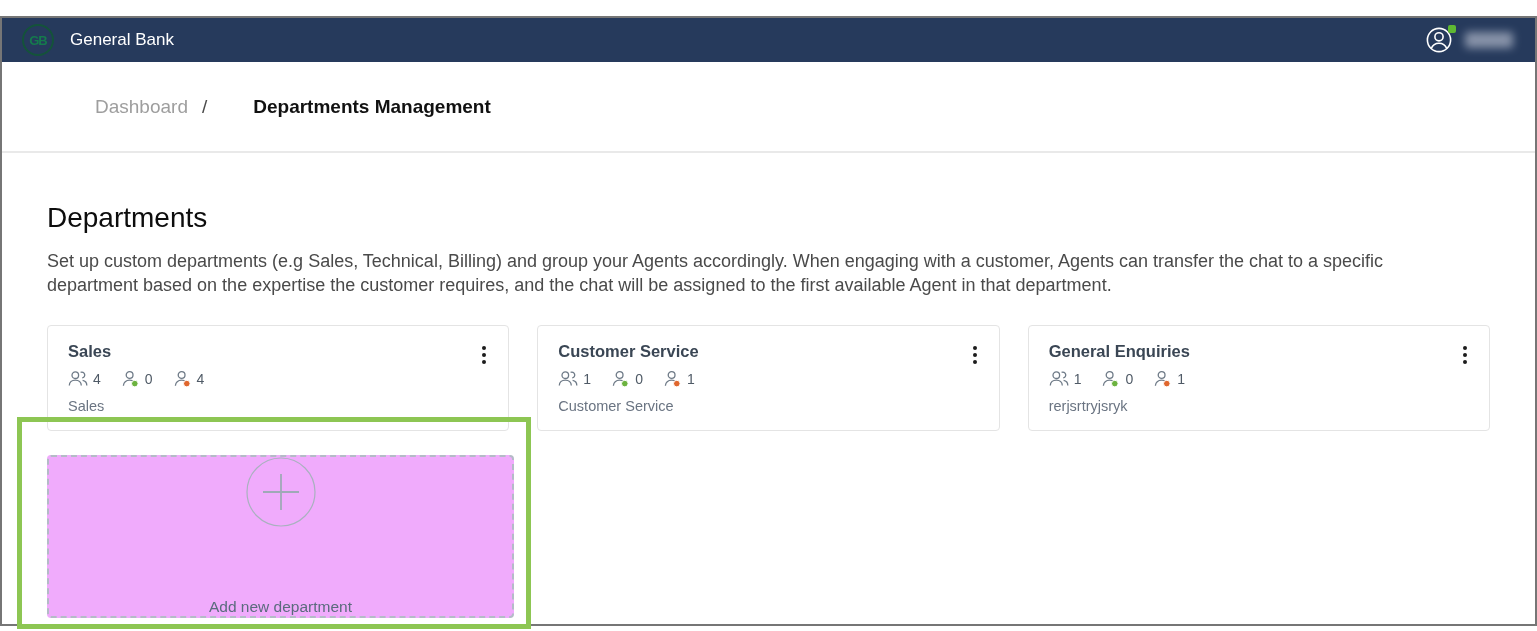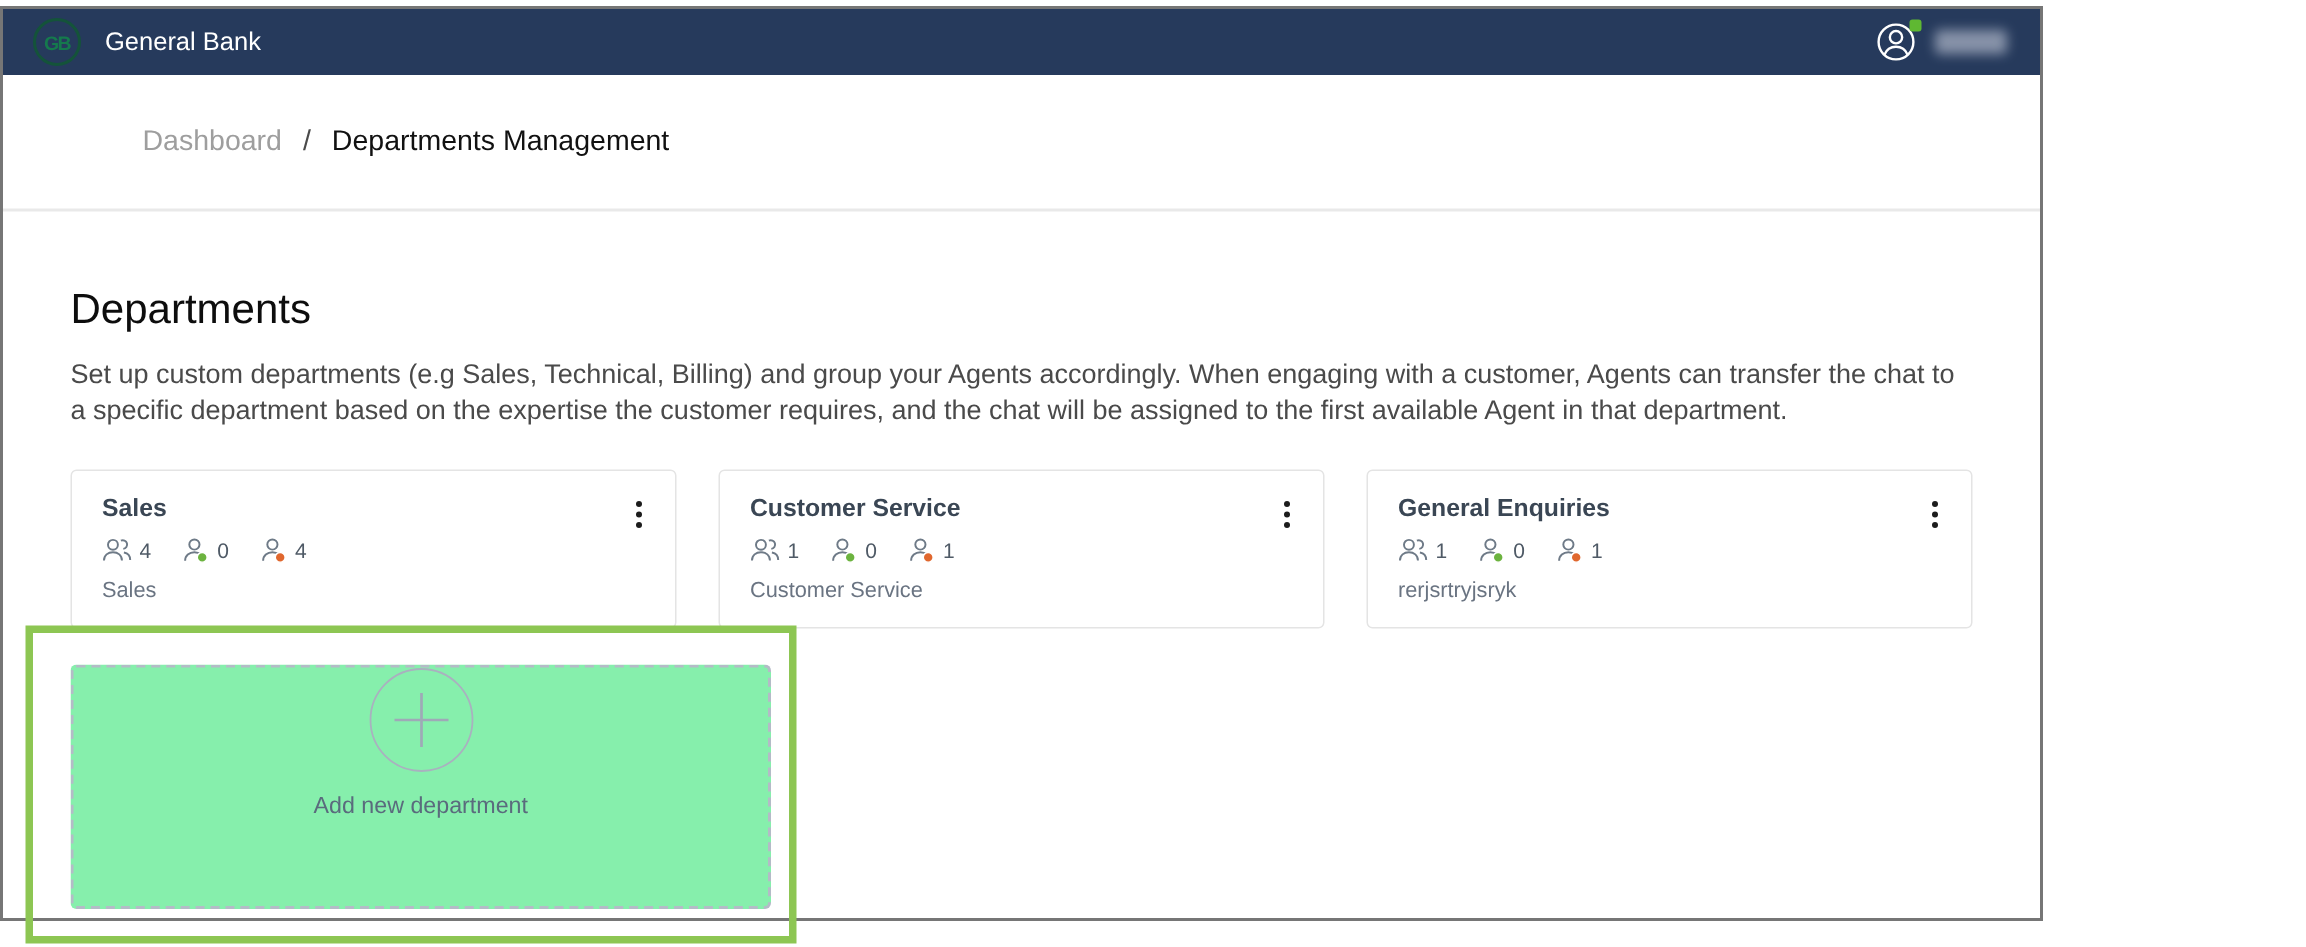--- a/index.html
+++ b/index.html
@@ -3,21 +3,21 @@
 <meta charset="utf-8">
 <style>
   * { box-sizing: border-box; }
   html,body { margin:0; padding:0; background:#ffffff; }
   body {
     width:1537px; height:631px; position:relative; overflow:hidden;
     font-family:"Liberation Sans", sans-serif;
   }
   
   .frame {
-    position:absolute; left:0; top:4px; width:1362px; height:610px;
+    position:absolute; left:0; top:16px; width:1537px; height:610px;
     border:2px solid #767676; background:#ffffff; overflow:hidden;
   }
   
   .topbar {
     height:44px; background:#263a5c; display:flex; align-items:center;
     padding:0 22px 0 20px;
   }
   .logo {
     width:32px; height:32px; border-radius:50%; border:2px solid #14533a;
     color:#157a4d; font-weight:700; font-size:13px; letter-spacing:-1px;
@@ -35,21 +35,21 @@
     width:48px; height:16px; border-radius:3px; background:#98a2b6;
     filter:blur(4px); opacity:.85;
   }
   
   .breadcrumb-bar {
     height:91px; display:flex; align-items:center; padding:0 45px;
     border-bottom:2px solid #e9e9e9; background:#fff;
   }
   .crumb-link { color:#9e9e9e; font-size:19px; cursor:pointer;margin-left:48px; }
   .crumb-sep { color:#4a4a4a; font-size:19px; margin:0 14px; }
-  .crumb-current { color:#111111; font-size:19px; font-weight:400; }
+  .crumb-current { color:#111111; font-size:19px; font-weight:700;margin-left:32px; }
   
   .main { padding:0 45px; }
   .page-title { margin:48px 0 0; font-size:28px; line-height:33px; font-weight:400; color:#0d0d0d; }
   .page-desc { margin:16px 0 0; font-size:18px; line-height:23.5px; color:#4a4a4a; max-width:1400px; }
   
   .cards-row { display:flex; gap:28px; margin-top:28px; }
   .dept-card {
     position:relative; width:467px; height:106px; background:#fff;
     border:1px solid #e4e4e4; border-radius:4px; padding:16px 20px;
   }
@@ -60,21 +60,21 @@
   }
   .kebab .dot { width:4px; height:4px; border-radius:50%; background:#1c1c1c; }
   .stats { display:flex; align-items:center; gap:20px; margin-top:9px; }
   .stat { display:flex; align-items:center; gap:5px; color:#4f5a66; font-size:14px; }
   .stat svg { display:block; }
   .dept-desc { margin-top:11px; font-size:14.5px; color:#6a7482; }
   
   .add-card {
     margin-top:24px; width:467px; height:163px; border:2px dashed #b4bbc7;
     border-radius:4px; display:flex; flex-direction:column; align-items:center;
-    justify-content:flex-start; cursor:pointer; background:#86efac;
+    justify-content:space-between; cursor:pointer; background:#f0abfc;
   }
   .plus-circle { width:70px; height:70px; }
   .add-label { margin-top:14px; font-size:15.5px; color:#5a6b7d; }
   
   .highlight {
     position:absolute; left:17px; top:417px; width:514px; height:212px;
     border:5px solid #8dc653; z-index:5; pointer-events:none; background:transparent;
   }
 </style>
 </head>

